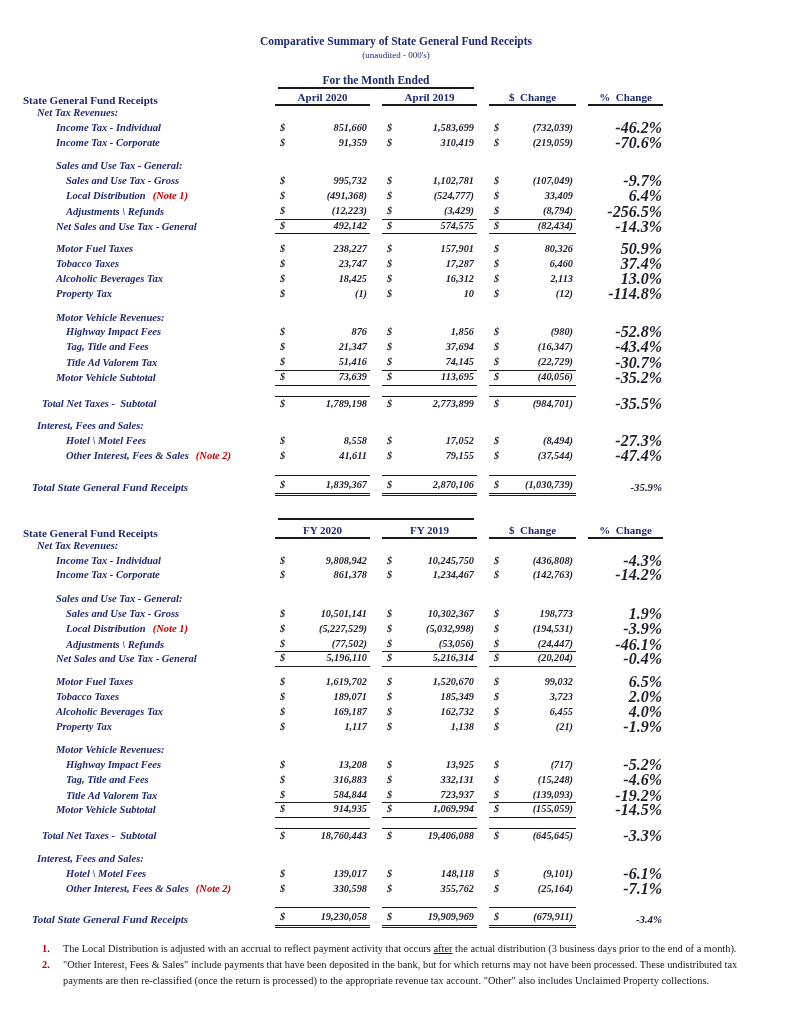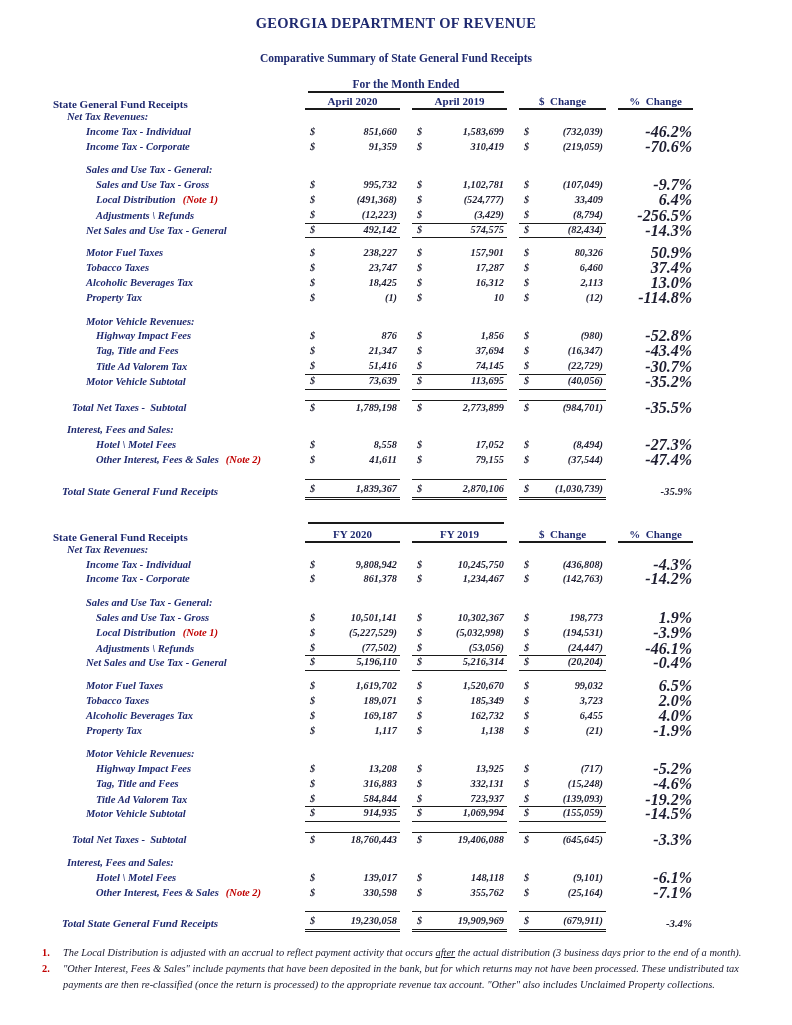--- a/index.html
+++ b/index.html
@@ -8,21 +8,21 @@
   .page { width:792px; height:1025px; background:#ffffff; box-sizing:border-box;
           padding-top:15px; }
 
   
   .title    { text-align:center; color:#1f2a70; font-weight:bold; font-size:14.5px; letter-spacing:.3px; }
   .subtitle { text-align:center; color:#1f2a70; font-weight:bold; font-size:11.5px; margin-top:20px; }
   .unaudited{ text-align:center; color:#1f2a70; font-size:9px;  margin-top:3px; }
 
   
   .grid { display:grid; grid-template-columns:240px 95px 95px 87px 75px;
-          column-gap:12px; padding-left:53px; align-items:end; }
+          column-gap:12px; padding-left:23px; align-items:end; }
 
   .table-block { margin-top:14px; }
   .table2 { margin-top:26px; }
 
   
   .span-cell { grid-column:2/4; text-align:center; color:#1f2a70; font-weight:bold;
                font-size:11.5px; border-bottom:2px solid #1a1a1a; padding-bottom:1px; margin:0 3px; }
   .span-rule { grid-column:2/4; border-bottom:2px solid #1a1a1a; height:0; margin:0 3px 2px; }
   .hdr2 { margin-top:2px; }
   .colhead  { text-align:center; color:#1f2a70; font-weight:bold; font-size:11px;
@@ -54,31 +54,31 @@
   .total-row { height:17px; }
   .total-row .cell { line-height:17px; }
   .total-row .lbl { font-size:11px; }
   .total-row .pct { font-size:10.8px; }
 
   
   .footnotes { margin-top:17px; padding-left:42px; width:724px; }
   .fn-title { color:#c00000; font-weight:bold; text-decoration:underline; font-size:11px; margin-bottom:4px; }
   .fn-item { display:flex; gap:8px; font-size:10.4px; color:#15152a; line-height:1.5; }
   .fn-num { color:#c00000; font-weight:bold; min-width:13px; }
-  .fn-text { flex:1;font-style:italic; }
+  .fn-text { flex:1; }
   .fn-underline { text-decoration:underline; }
 </style>
 </head>
 <body>
 
 <div class="page">
 
   <div>
-    <div class="title">GEORGIA DEPARTMENT OF REVENUE</div>
     <div class="subtitle">Comparative Summary of State General Fund Receipts</div>
+    <div class="unaudited">(unaudited - 000's)</div>
   </div>
 
   <section class="table-block">
     <div class="grid">
       <div class="cell"></div>
       <div class="span-cell">For the Month Ended</div>
     </div>
     <div class="grid hdr2">
       <div class="cell left-hdr">State General Fund Receipts</div>
       <div class="cell colhead">April 2020</div>

